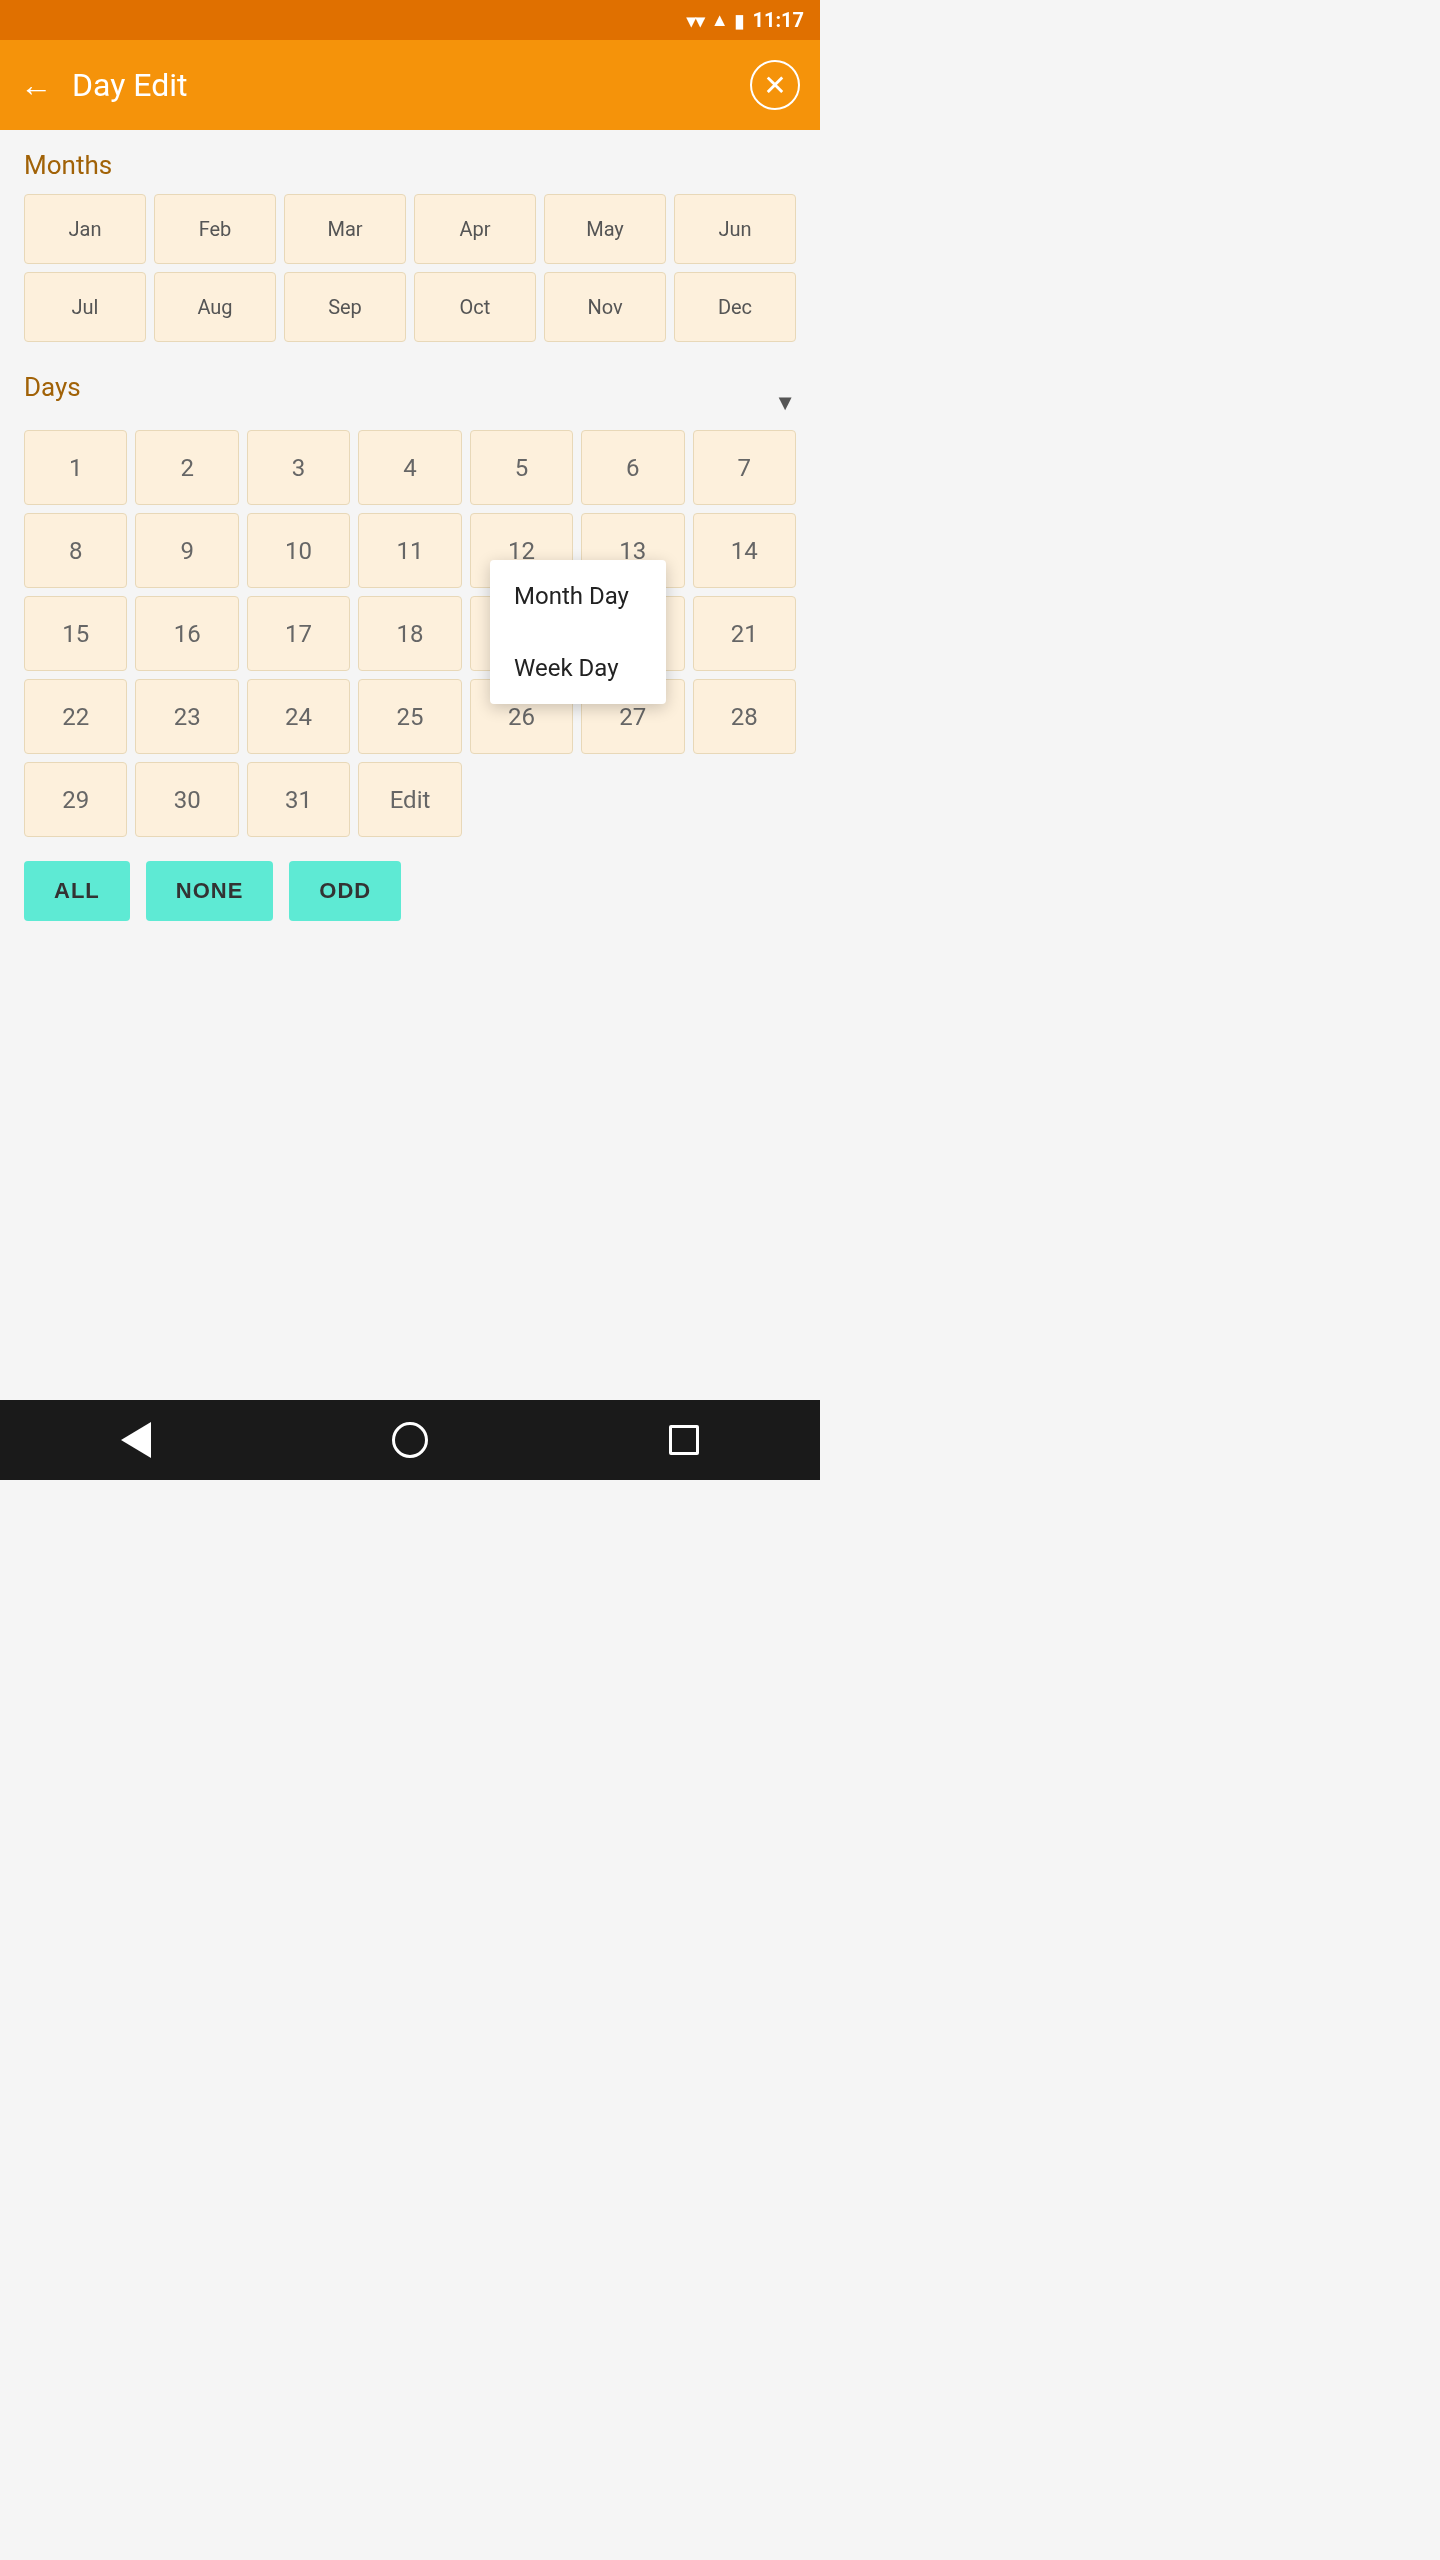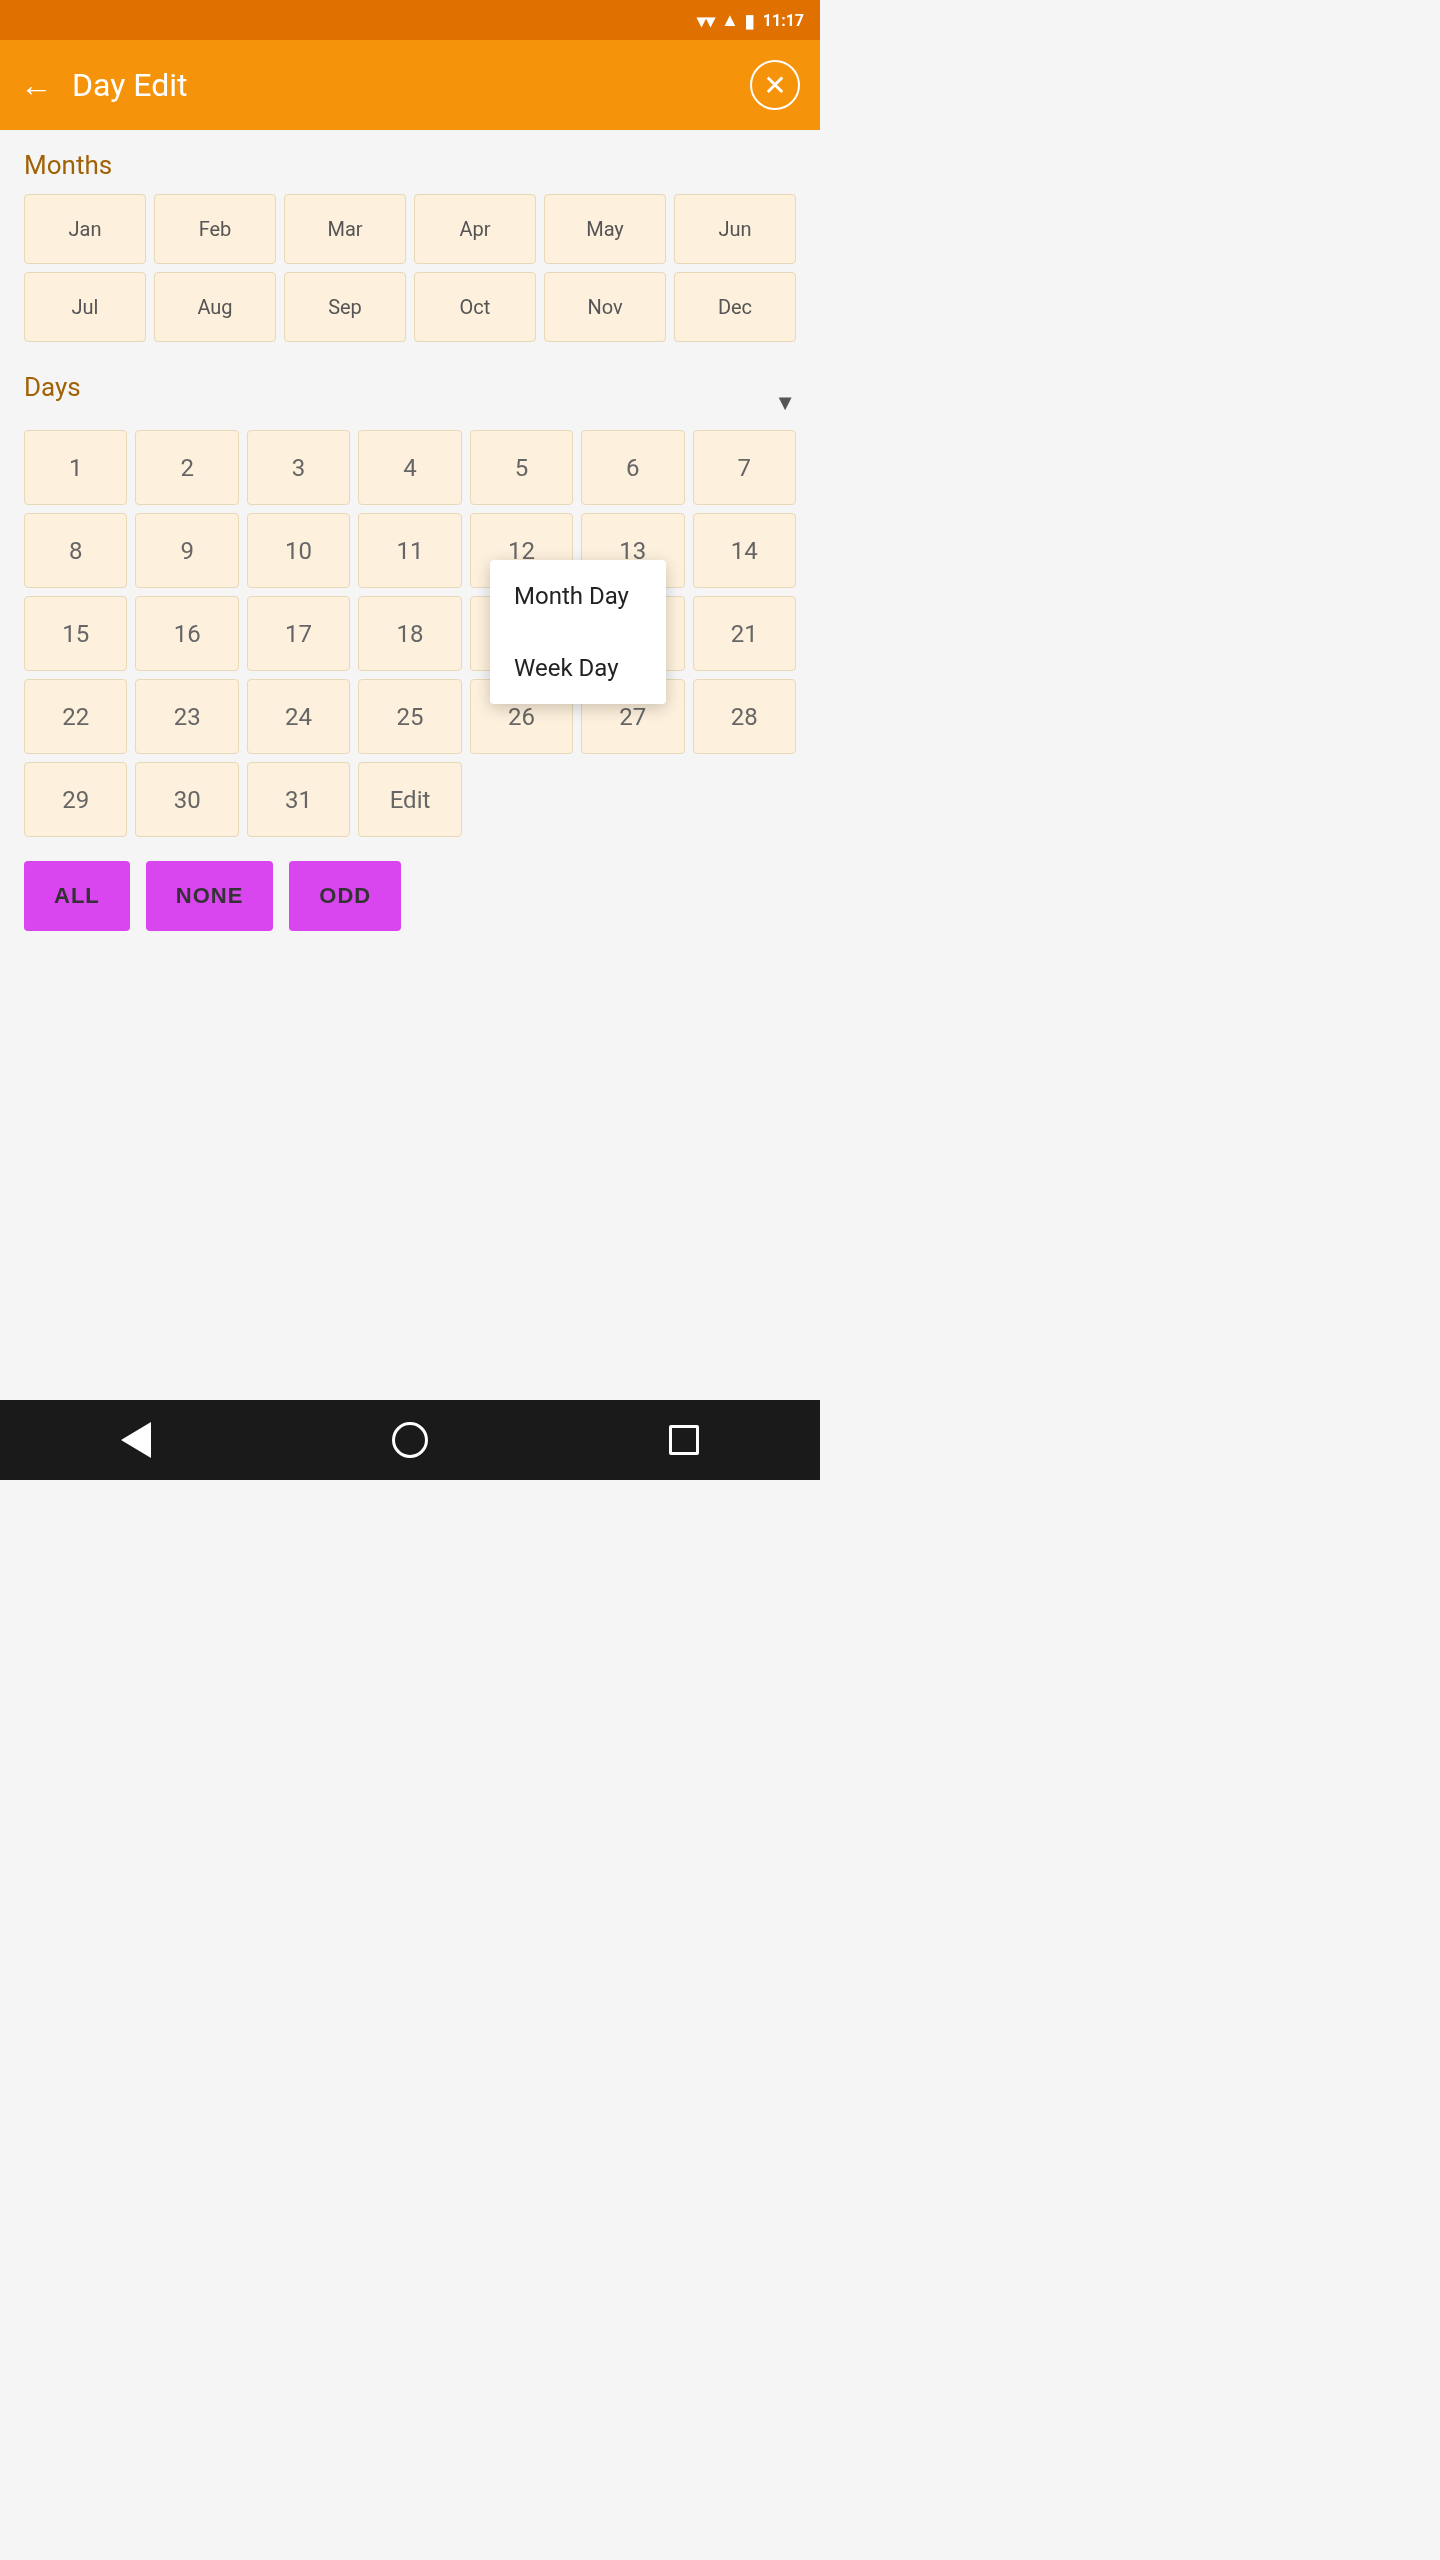--- a/index.html
+++ b/index.html
@@ -27,21 +27,21 @@
     .status-icons {
       display: flex;
       align-items: center;
       gap: 6px;
       color: white;
       font-size: 18px;
       font-weight: bold;
     }
     .status-time {
       color: white;
-      font-size: 16px;
+      font-size: 20px;
       font-weight: bold;
     }
 
     
     .top-bar {
       background: #f5930a;
       height: 90px;
       display: flex;
       align-items: center;
       padding: 0 20px;
@@ -148,24 +148,24 @@
       cursor: pointer;
     }
 
     
     .action-buttons {
       display: flex;
       gap: 16px;
       margin-bottom: 20px;
     }
     .action-btn {
-      background: #d946ef;
+      background: #5eead4;
       border: none;
       border-radius: 4px;
-      height: 70px;
+      height: 60px;
       padding: 0 30px;
       font-size: 22px;
       font-weight: bold;
       color: #333;
       cursor: pointer;
       letter-spacing: 1px;
     }
 
     
     .dropdown-overlay {

